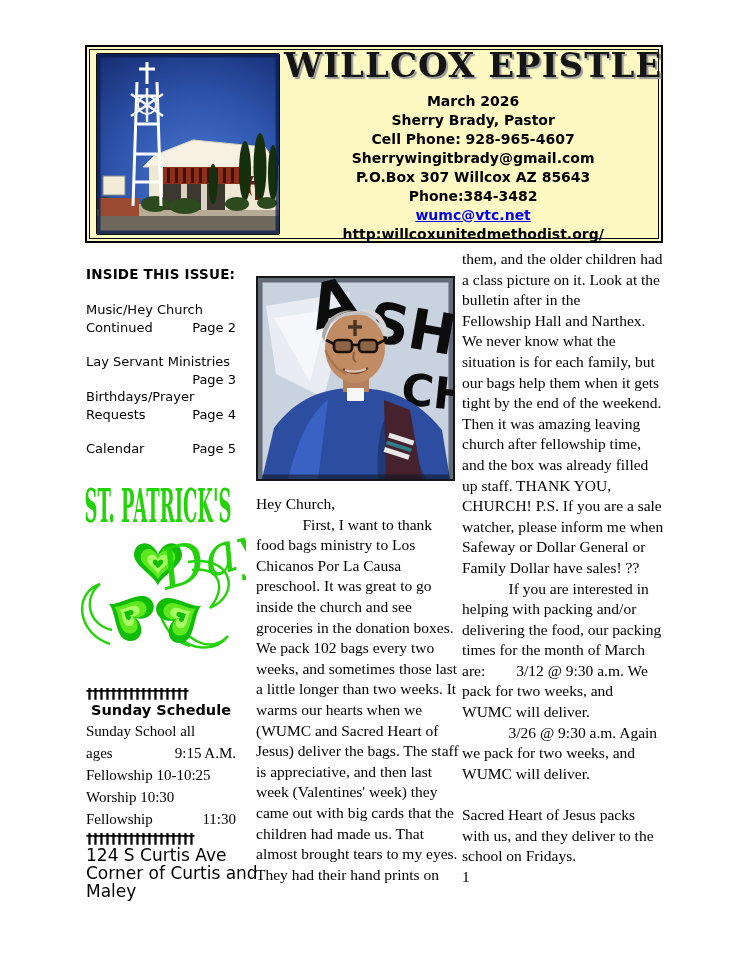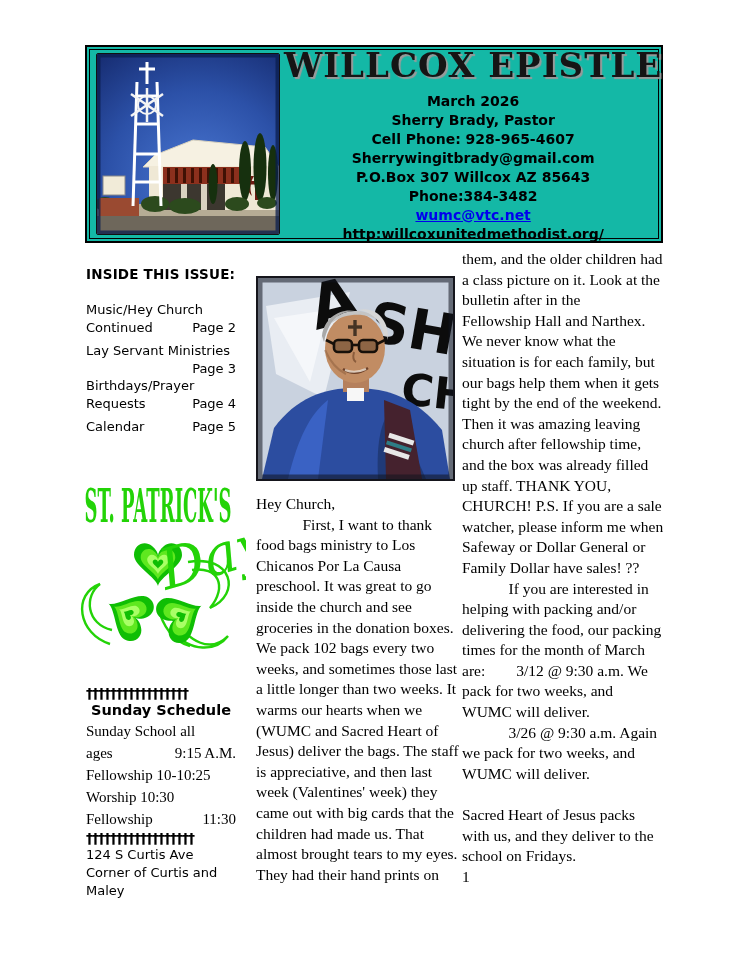--- a/index.html
+++ b/index.html
@@ -1,49 +1,49 @@
 <!DOCTYPE html>
 <html><head>
 <meta charset="utf-8">
 <style>
   html,body{margin:0;padding:0;background:#fff;}
   .page{position:relative;width:750px;height:971px;background:#ffffff;overflow:hidden;
         font-family:"Liberation Sans",sans-serif;color:#000;}
 
   
   .header-box{position:absolute;left:85px;top:45px;width:578px;height:198px;
-              border:2px solid #000;box-sizing:border-box;padding:2px;background:#14b8a6;}
+              border:2px solid #000;box-sizing:border-box;padding:2px;background:#fef9c3;}
   .header-inner{border:1px solid #000;width:100%;height:100%;box-sizing:border-box;
                 display:flex;align-items:center;}
   .church-photo-wrap{flex:none;width:184px;height:182px;margin:3px 0 3px 6px;
                      border:1px solid #111;box-sizing:border-box;border-radius:2px;overflow:hidden;}
   .header-text{flex:1;text-align:center;padding:0 10px 0 4px;}
   .newsletter-title{font-family:"DejaVu Serif","Liberation Serif",serif;font-weight:bold;
                     font-size:34px;letter-spacing:1px;color:#151515;
                     text-shadow:2px 2px 1px #9a9a9a;margin-bottom:7px;white-space:nowrap;}
   .header-line{font-family:"DejaVu Sans","Liberation Sans",sans-serif;font-weight:bold;
                font-size:14px;line-height:19px;white-space:nowrap;}
   .email-link{color:#0000ee;text-decoration:underline;cursor:pointer;}
 
   
   .toc{position:absolute;left:86px;top:266px;width:150px;font-family:"DejaVu Sans","Liberation Sans",sans-serif;}
   .toc-heading{font-weight:bold;font-size:13.5px;letter-spacing:.2px;margin-bottom:19px;white-space:nowrap;}
   .toc-row{display:flex;justify-content:space-between;font-size:13px;line-height:17.5px;white-space:nowrap;}
-  .toc-row.gap{margin-top:6px;}
+  .toc-row.gap{margin-top:17px;}
 
   .stpat{position:absolute;left:70px;top:466px;width:176px;height:196px;}
 
   .schedule{position:absolute;left:86px;top:685px;width:150px;}
   .cross-line{font-family:"DejaVu Sans","Liberation Sans",sans-serif;font-weight:bold;
               font-size:14px;letter-spacing:-1px;line-height:16px;white-space:nowrap;}
   .sched-heading{font-family:"DejaVu Sans","Liberation Sans",sans-serif;font-weight:bold;
                  font-size:14.5px;line-height:19px;text-align:center;white-space:nowrap;}
   .sched-line{font-family:"Liberation Serif",serif;font-size:15px;line-height:22px;white-space:nowrap;}
   .sched-split{display:flex;justify-content:space-between;}
-  .addr-line{font-family:"DejaVu Sans","Liberation Sans",sans-serif;font-size:13px;
+  .addr-line{font-family:"DejaVu Sans","Liberation Sans",sans-serif;font-size:17px;
              line-height:18px;white-space:nowrap;}
 
   
   .pastor-photo-wrap{position:absolute;left:256px;top:276px;width:199px;height:205px;
                      border:2px solid #15151c;box-sizing:border-box;overflow:hidden;}
 
   
   .col{position:absolute;font-family:"Liberation Serif",serif;font-size:15.5px;white-space:nowrap;}
   .col .line{line-height:20.6px;min-height:20.6px;}
   .col1{left:256px;top:494px;width:212px;}

